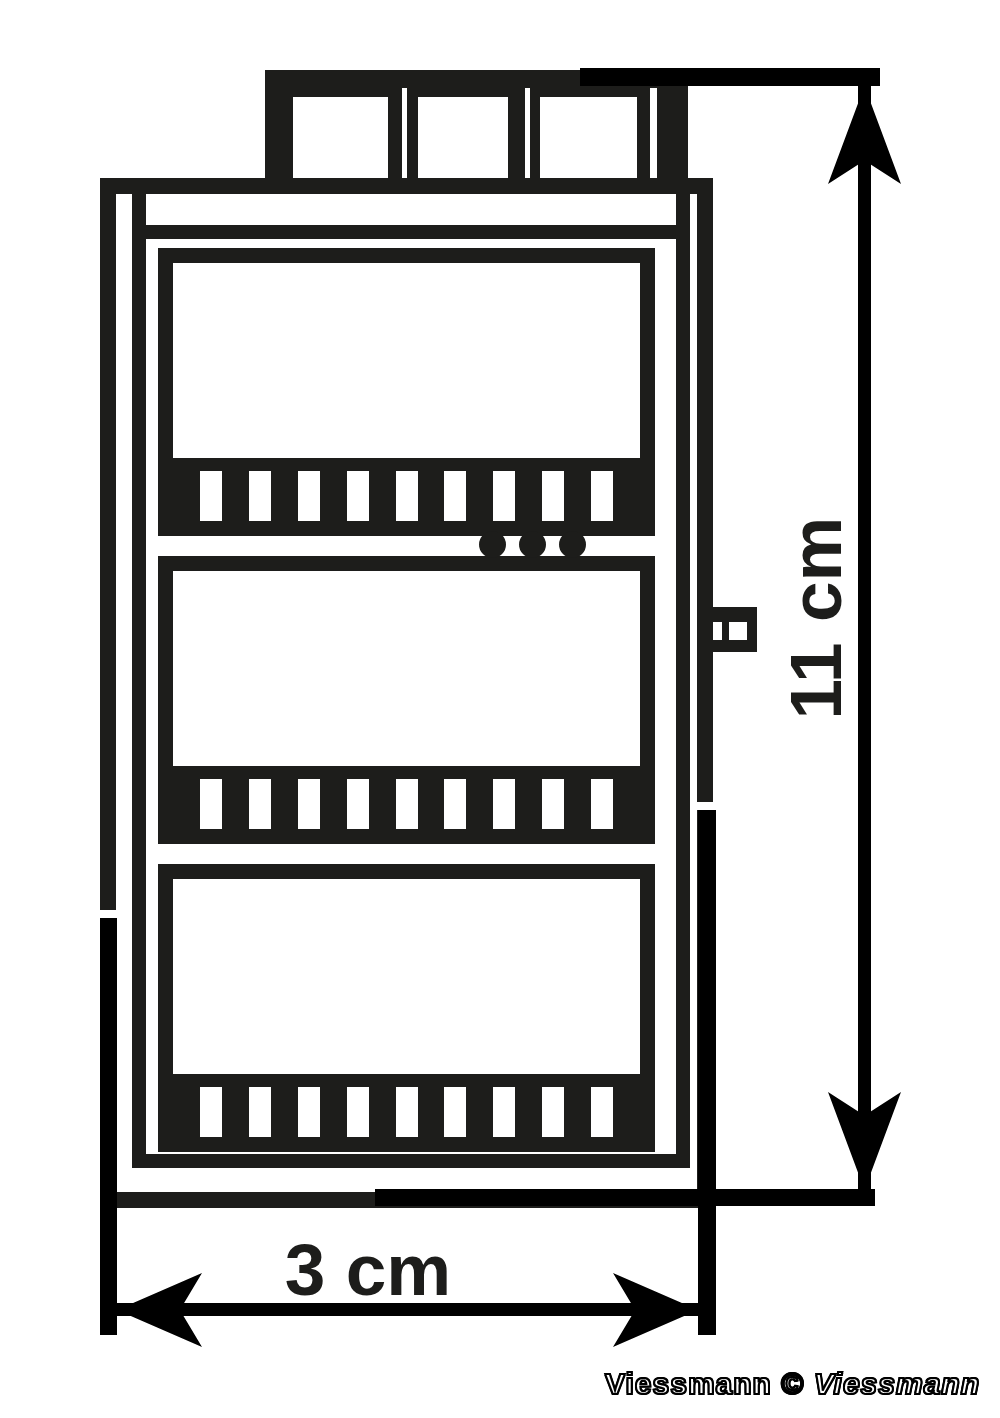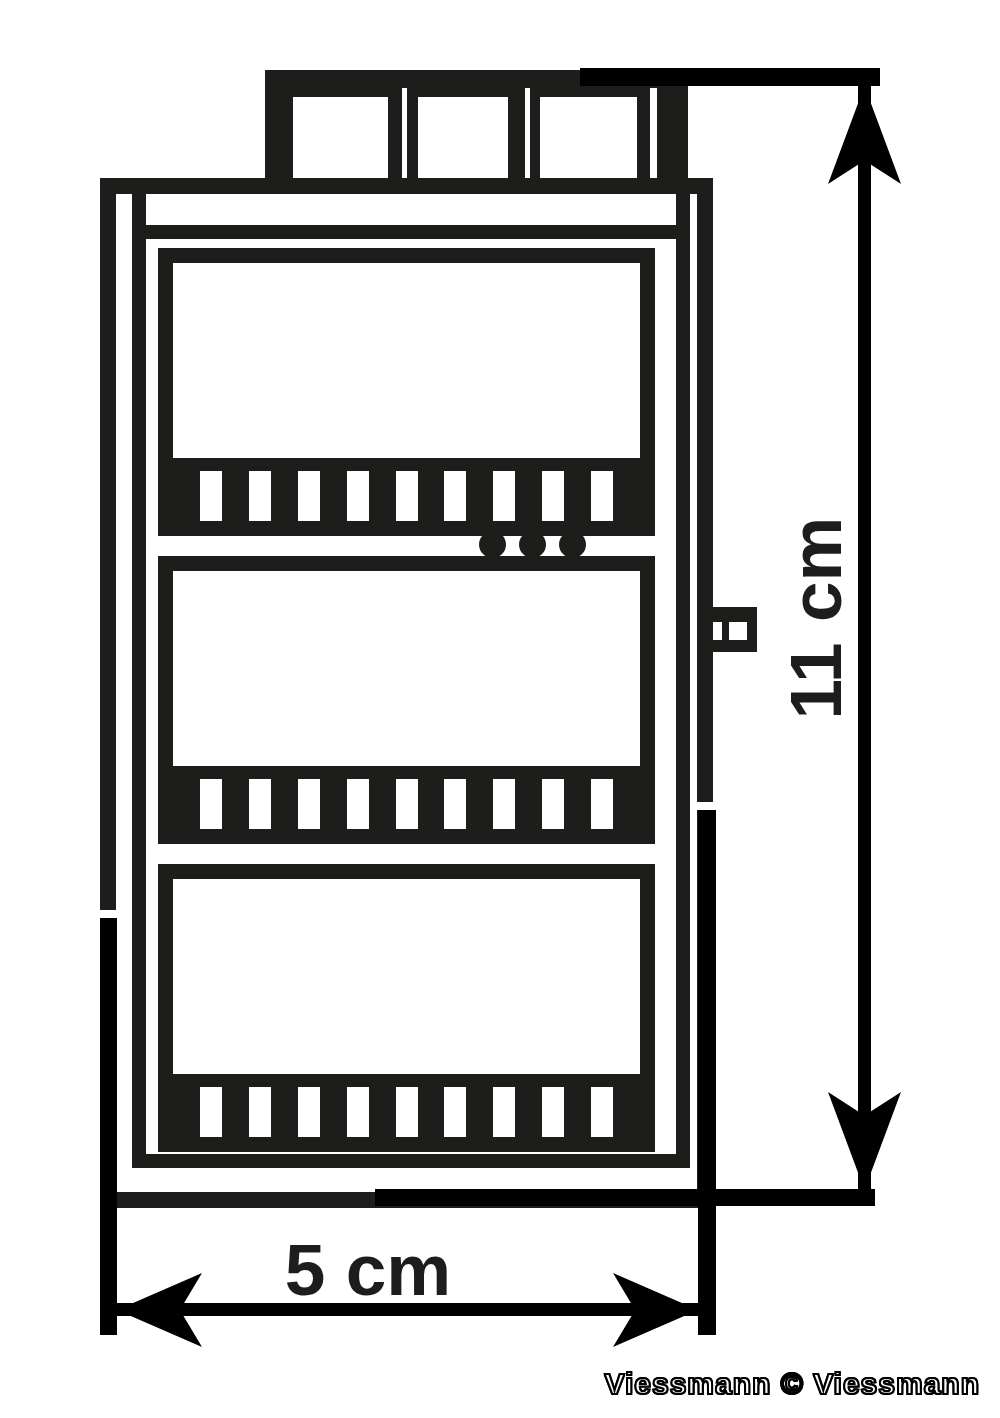--- a/index.html
+++ b/index.html
@@ -61,21 +61,21 @@
   #harrow-right{left:613px;top:1273px;width:85px;height:74px;
                clip-path:polygon(100% 50%,0 0,26% 50%,0 100%);}
   #hlabel{left:218px;top:1230px;width:300px;height:80px;line-height:80px;text-align:center;
           font-weight:bold;font-size:73px;color:#1d1d1b;}
 
   
   #copyright{top:1367px;right:20px;font-weight:bold;font-size:30px;letter-spacing:1px;
              color:#fff;-webkit-text-stroke:2px #000;
              text-shadow:-1px -1px 0 #000,1px -1px 0 #000,-1px 1px 0 #000,1px 1px 0 #000;
              white-space:nowrap;}
-  #copyright .brand{margin-top:16px;}
+  #copyright .brand{font-style:italic;margin-top:16px;}
 </style>
 </head>
 <body>
 
 <div class="canvas">
 
   <div id="hood" class="abs ink">
       <div class="abs" style="left: 28px; top: 27px; width: 95px; height: 81px; background: rgb(255, 255, 255);"></div>
       <div class="abs" style="left: 153px; top: 27px; width: 90px; height: 81px; background: rgb(255, 255, 255);"></div>
       <div class="abs" style="left: 275px; top: 27px; width: 97px; height: 81px; background: rgb(255, 255, 255);"></div>
@@ -152,19 +152,19 @@
   <div id="varrow-bottom" class="abs dim"></div>
   <div id="vlabel" class="abs">11 cm</div>
 
   <div id="hext-left" class="abs dim"></div>
   <div id="hext-left-notch" class="abs white"></div>
   <div id="hext-right" class="abs dim"></div>
   <div id="hext-right-notch" class="abs white"></div>
   <div id="hline" class="abs dim"></div>
   <div id="harrow-left" class="abs dim"></div>
   <div id="harrow-right" class="abs dim"></div>
-  <div id="hlabel" class="abs">5 cm</div>
+  <div id="hlabel" class="abs">3 cm</div>
 
   <div id="copyright" class="abs">
     <span>Viessmann © </span><span class="brand">Viessmann</span>
   </div>
 
 </div>
 
 </body></html>

